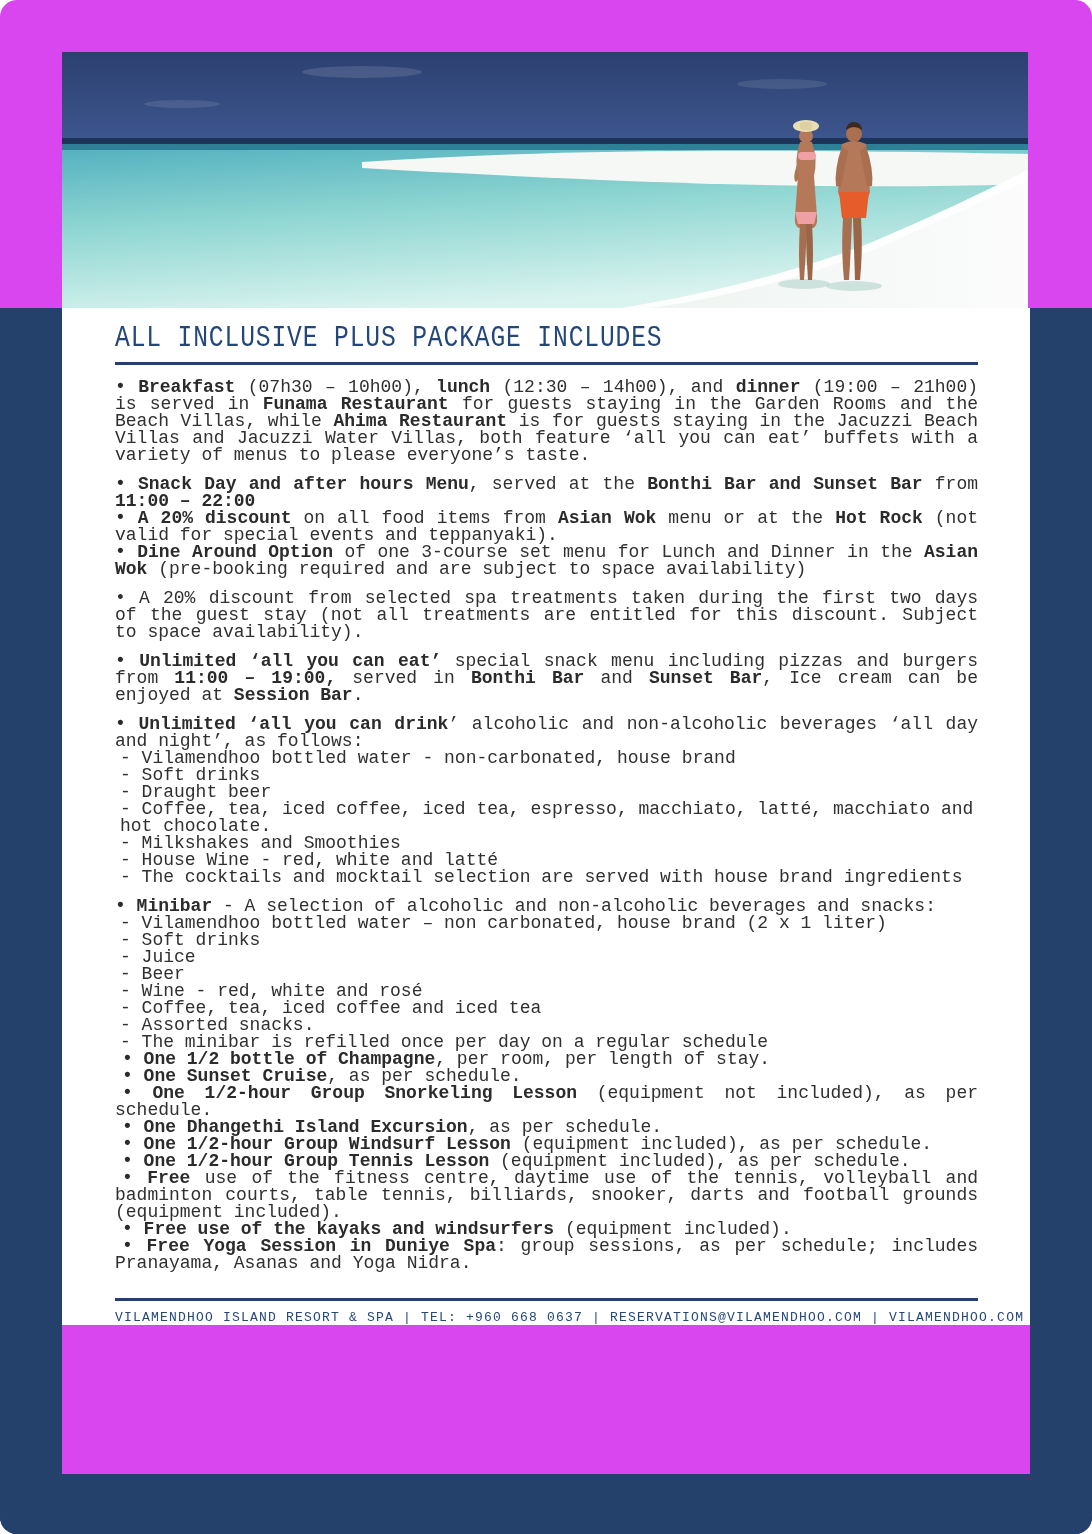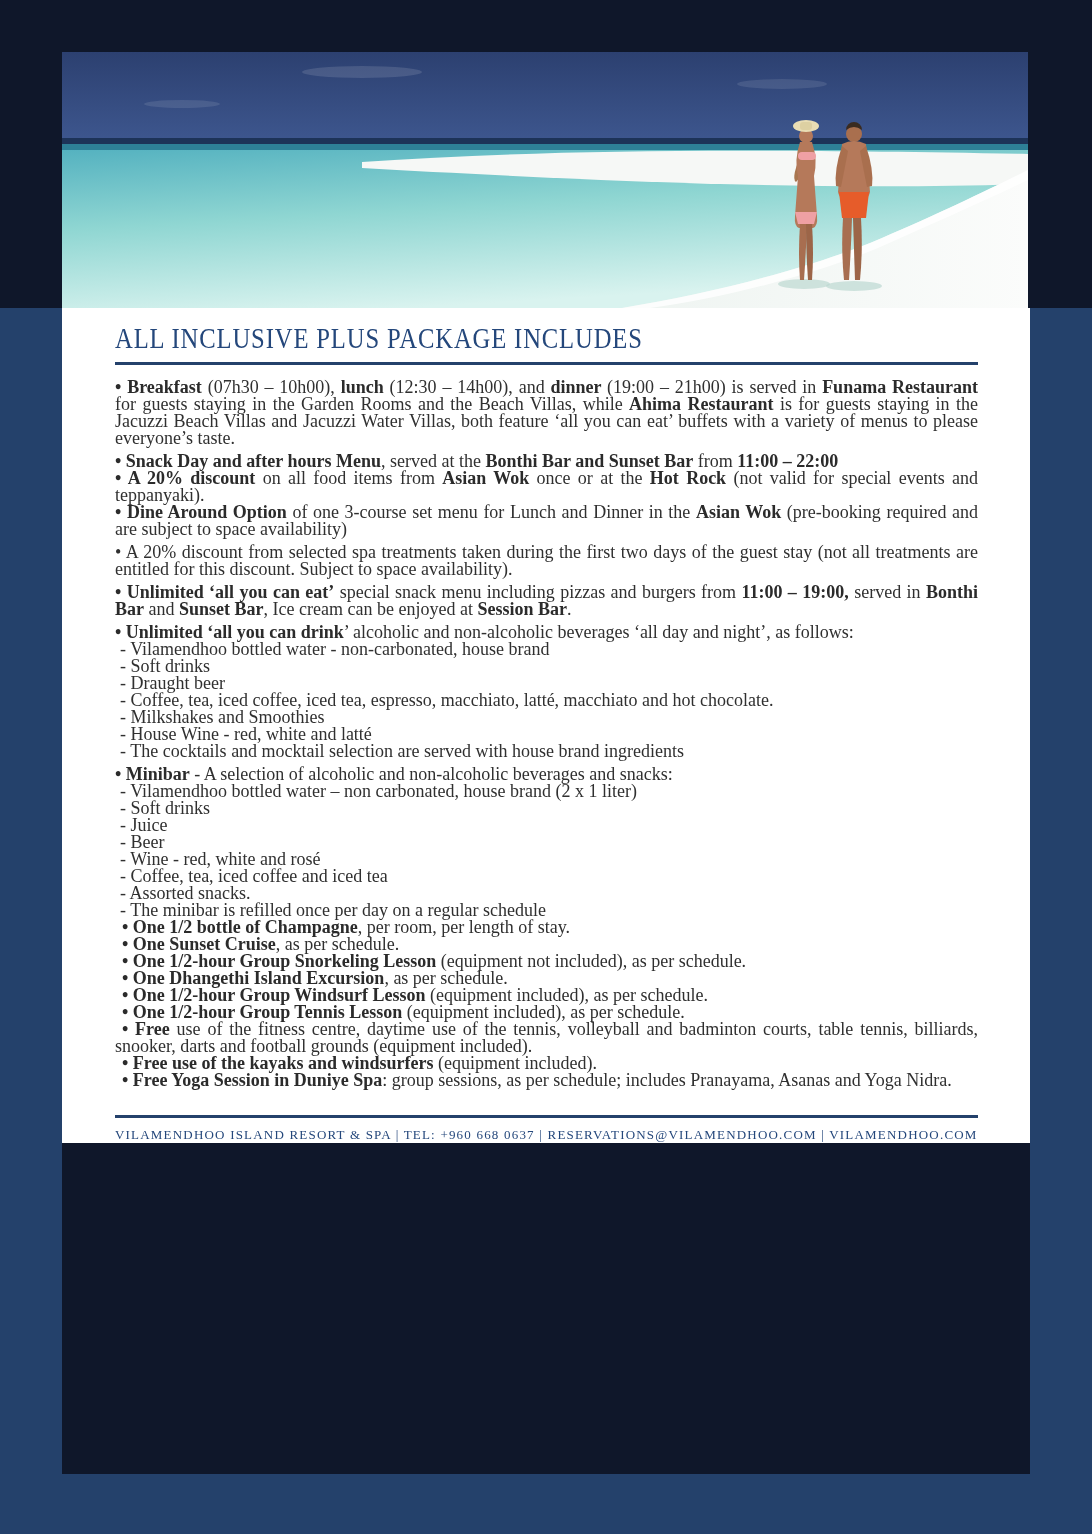--- a/index.html
+++ b/index.html
@@ -1,21 +1,22 @@
 <!DOCTYPE html>
 <html><head>
 <meta charset="utf-8">
 <style>
   html,body{margin:0;padding:0;background:#ffffff;}
   .page{
     position:relative;
     width:1092px;height:1534px;
-    background:#0f172a;
-    font-family:Liberation Serif, serif;
+    background:#d946ef;
+    font-family:Liberation Mono, monospace;
     overflow:hidden;
+    border-radius:17px;
   }
   .hero{
     position:absolute;left:62px;top:52px;width:966px;height:256px;
     overflow:hidden;background:#9adcd9;
   }
   .hero svg{display:block;width:100%;height:100%;}
   .side-bar{position:absolute;top:308px;bottom:0;width:62px;background:#24416b;}
   .side-bar.left{left:0;}
   .side-bar.right{right:0;}
   .bottom-bar{position:absolute;left:0;right:0;bottom:0;height:60px;background:#24416b;}
@@ -31,21 +32,21 @@
     font-weight:normal;
     color:#24477b;
     letter-spacing:1px;
     white-space:nowrap;
     transform:scaleX(0.85);
     transform-origin:left center;
   }
   .rule{height:3px;background:#24416b;margin-top:7px;}
   .blocks{margin-top:14px;color:#303030;font-size:18px;line-height:17px;}
   .block{margin:0;text-align:justify;}
-  .block.gap{margin-top:6px;}
+  .block.gap{margin-top:12px;}
   .block.dash{text-align:left;padding-left:5px;}
   .block.bullet{text-indent:7px;}
   .block b{font-weight:bold;color:#2b2b2b;}
   .footer-rule{height:3px;background:#24416b;margin-top:26px;}
   .footer-text{
     margin-top:9px;
     text-align:left;
     font-size:13px;
     letter-spacing:1.2px;
     color:#24477b;
@@ -124,21 +125,21 @@
   <div class="side-bar left"></div>
   <div class="side-bar right"></div>
   <div class="bottom-bar"></div>
 
   <div class="content">
     <h1 class="title">ALL INCLUSIVE PLUS PACKAGE INCLUDES</h1>
     <div class="rule"></div>
     <div class="blocks" id="blocks">
         <p class="block"><b>• Breakfast </b><span>(07h30 – 10h00), </span><b>lunch </b><span>(12:30 – 14h00), and </span><b>dinner </b><span>(19:00 – 21h00) is served in </span><b>Funama Restaurant</b><span> for guests staying in the Garden Rooms and the Beach Villas, while </span><b>Ahima Restaurant</b><span> is for guests staying in the Jacuzzi Beach Villas and Jacuzzi Water Villas, both feature ‘all you can eat’ buffets with a variety of menus to please everyone’s taste.</span></p>
         <p class="block gap"><b>• Snack Day and after hours Menu</b><span>, served at the </span><b>Bonthi Bar and Sunset Bar</b><span> from </span><b>11:00 – 22:00</b></p>
-        <p class="block"><b>• A 20% discount</b><span> on all food items from </span><b>Asian Wok</b><span> once or at the </span><b>Hot Rock</b><span> (not valid for special events and teppanyaki).</span></p>
+        <p class="block"><b>• A 20% discount</b><span> on all food items from </span><b>Asian Wok</b><span> menu or at the </span><b>Hot Rock</b><span> (not valid for special events and teppanyaki).</span></p>
         <p class="block"><b>• Dine Around Option</b><span> of one 3-course set menu for Lunch and Dinner in the </span><b>Asian Wok</b><span> (pre-booking required and are subject to space availability)</span></p>
         <p class="block gap"><span>• A 20% discount from selected spa treatments taken during the first two days of the guest stay (not all treatments are entitled for this discount. Subject to space availability).</span></p>
         <p class="block gap"><b>• Unlimited ‘all you can eat’</b><span> special snack menu including pizzas and burgers from </span><b>11:00 – 19:00,</b><span> served in </span><b>Bonthi Bar</b><span> and </span><b>Sunset Bar</b><span>, Ice cream can be enjoyed at </span><b>Session Bar</b><span>.</span></p>
         <p class="block gap"><b>• Unlimited ‘all you can drink</b><span>’ alcoholic and non-alcoholic beverages ‘all day and night’, as follows:</span></p>
         <p class="block dash"><span>- Vilamendhoo bottled water - non-carbonated, house brand</span></p>
         <p class="block dash"><span>-  Soft drinks</span></p>
         <p class="block dash"><span>-  Draught beer</span></p>
         <p class="block dash"><span>-  Coffee, tea, iced coffee, iced tea, espresso, macchiato, latté, macchiato and hot chocolate.</span></p>
         <p class="block dash"><span>-  Milkshakes and Smoothies</span></p>
         <p class="block dash"><span>-  House Wine - red, white and latté</span></p>

